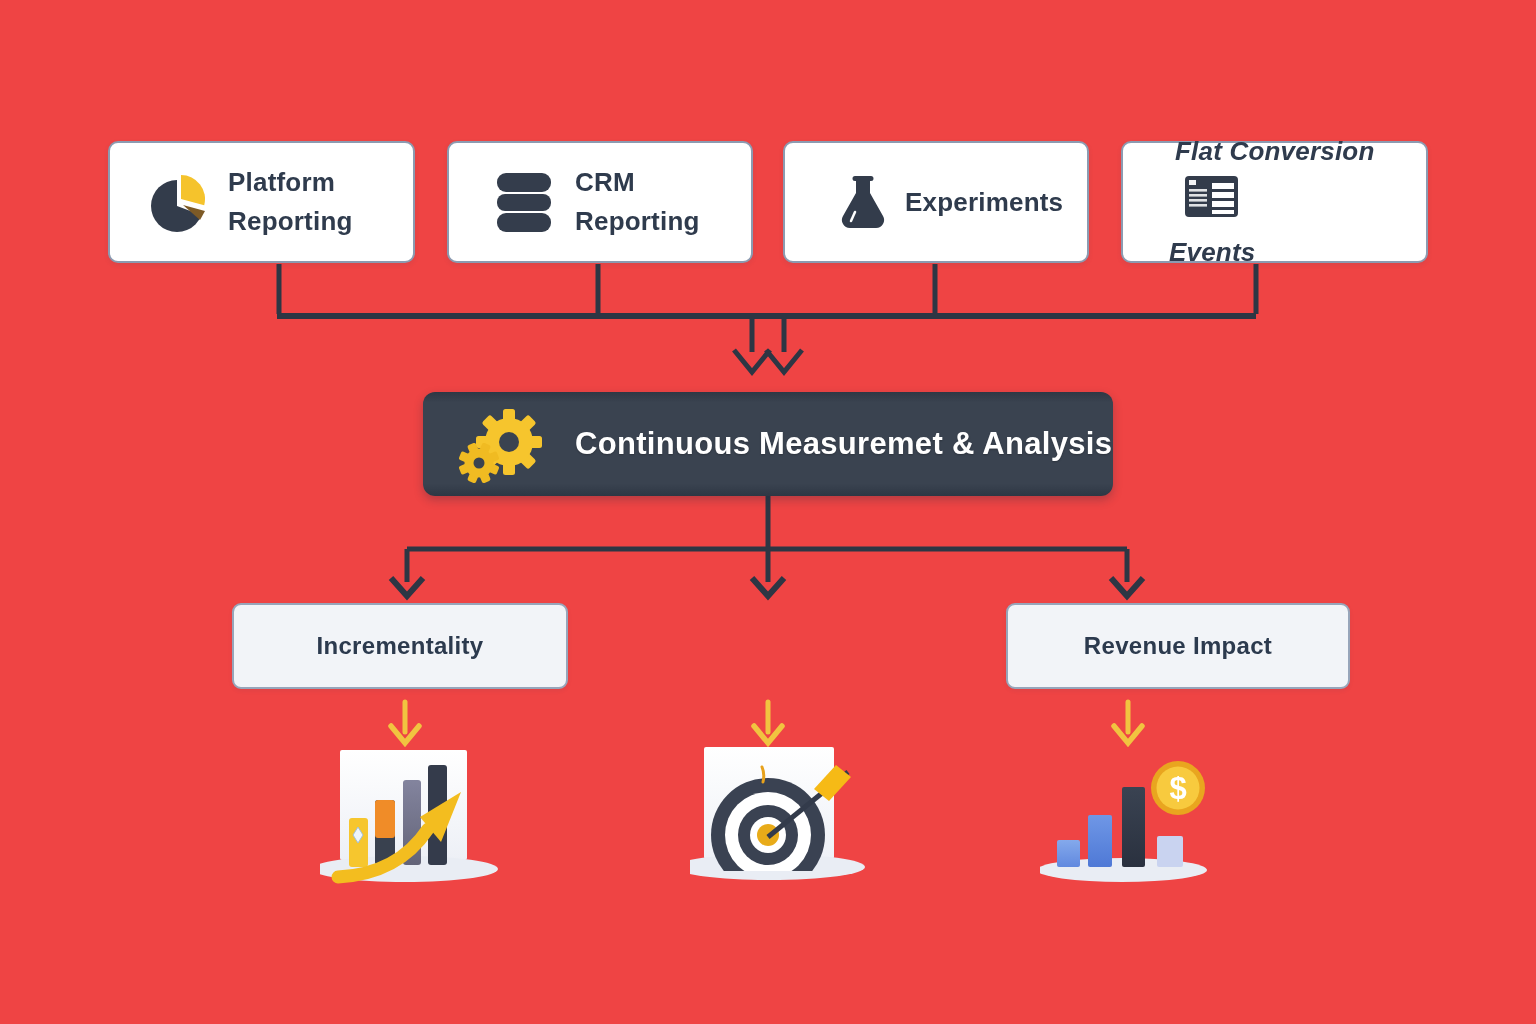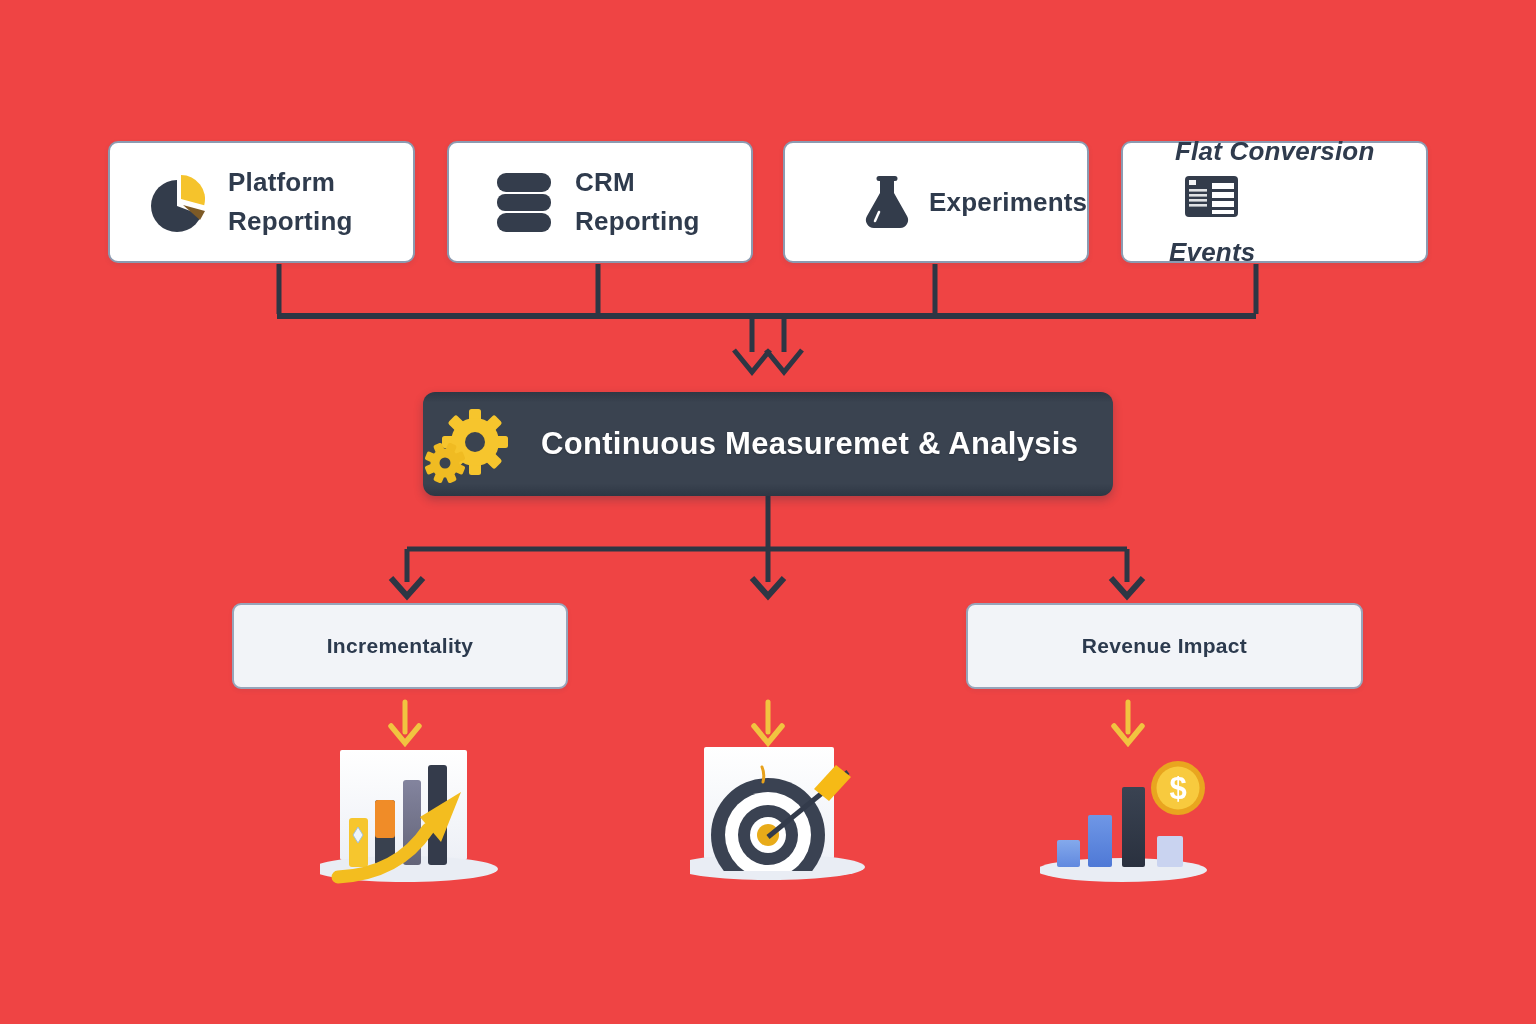--- a/index.html
+++ b/index.html
@@ -17,47 +17,47 @@
     box-shadow:0 2px 5px rgba(50,70,100,0.10);
     display:flex; align-items:center;
   }
   .source-label{
     font-size:26px; font-weight:600; color:#2f3b4d; line-height:1.5; letter-spacing:0.2px;
   }
   .wrap-narrow{width:160px;}
 
   .box-1{left:108px; width:307px; padding-left:36px; gap:18px;}
   .box-2{left:447px; width:306px; padding-left:46px; gap:22px;}
-  .box-3{left:783px; width:306px; padding-left:76px; gap:16px;}
+  .box-3{left:783px; width:306px; padding-left:52px; gap:16px;}
   .box-4{left:1121px; width:307px; padding-left:46px; flex-direction:column; justify-content:center; align-items:flex-start;font-style:italic;}
   .box-1, .box-2, .box-3{display:flex; align-items:center;}
   .box-4 .line2{display:flex; align-items:center; gap:14px; margin-top:4px;flex-direction:column;}
   .box-4 .line1{margin-left:6px;}
 
   .central-box{
     position:absolute; left:423px; top:392px; width:690px; height:104px; box-sizing:border-box;
     background:linear-gradient(180deg,#2e3744 0%, #3a4350 10%, #3a4350 88%, #2e3744 100%);
     border-radius:12px; box-shadow:0 4px 10px rgba(30,40,60,0.28);
-    display:flex; align-items:center; gap:22px;
+    display:flex; align-items:center; padding-left:34px; gap:22px;
   }
   .central-label{
     color:#ffffff; font-size:31px; font-weight:700; letter-spacing:0.3px;
     text-shadow:0 1px 2px rgba(0,0,0,0.25);
   }
 
   .outcome-box{
     position:absolute; top:603px; height:86px; box-sizing:border-box;
     background:#f2f4f8; border:2px solid #97a5ba; border-radius:9px;
     box-shadow:0 2px 4px rgba(50,70,100,0.08);
     display:flex; align-items:center; justify-content:center;
   }
-  .outcome-label{font-size:21px; font-weight:600; color:#2c3a4e; letter-spacing:0.3px;}
+  .outcome-label{font-size:24px; font-weight:600; color:#2c3a4e; letter-spacing:0.3px;}
   .out-1{left:232px; width:336px;}
   .out-2{left:599px; width:336px;}
-  .out-3{left:966px; width:397px;}
+  .out-3{left:1006px; width:344px;}
 
   .illustration{position:absolute; width:185px; height:140px;}
   .illu-1{left:320px; top:745px;}
   .illu-2{left:690px; top:745px;}
   .illu-3{left:1040px; top:745px;}
 </style>
 </head>
 <body>
 
 <div class="canvas">

